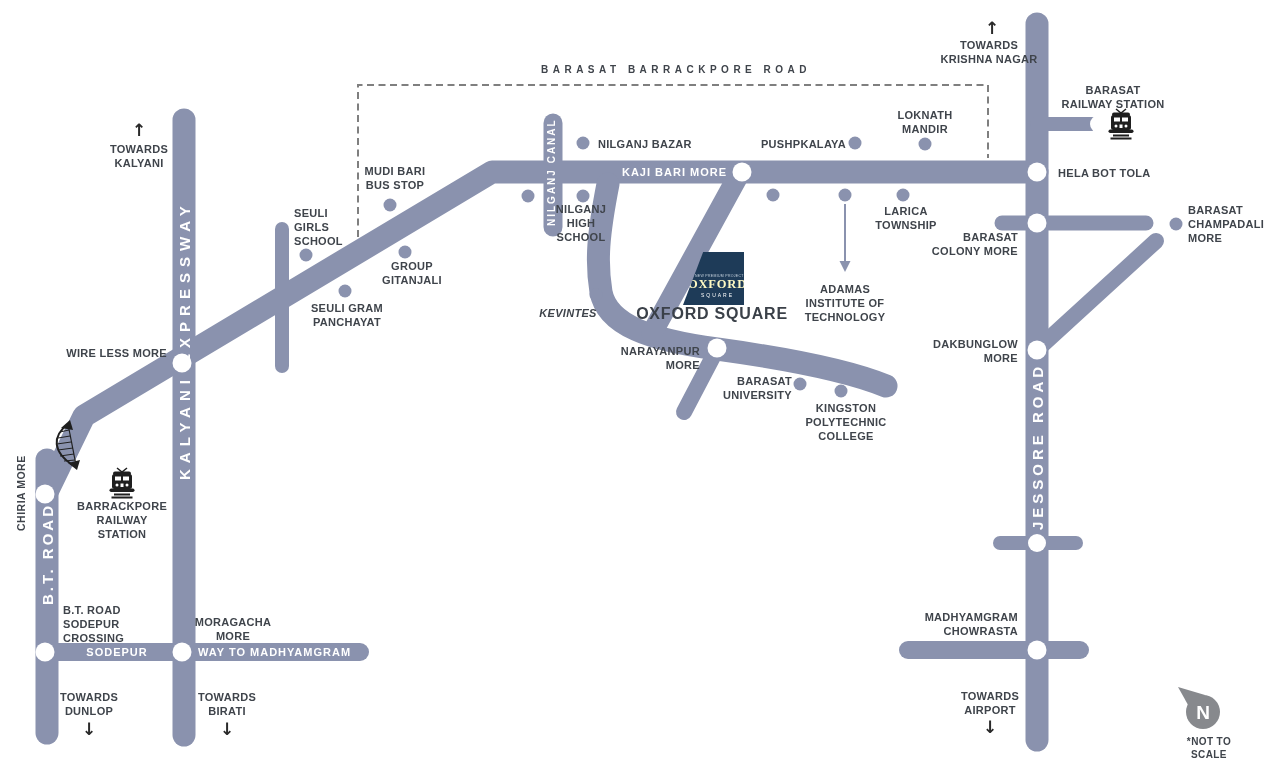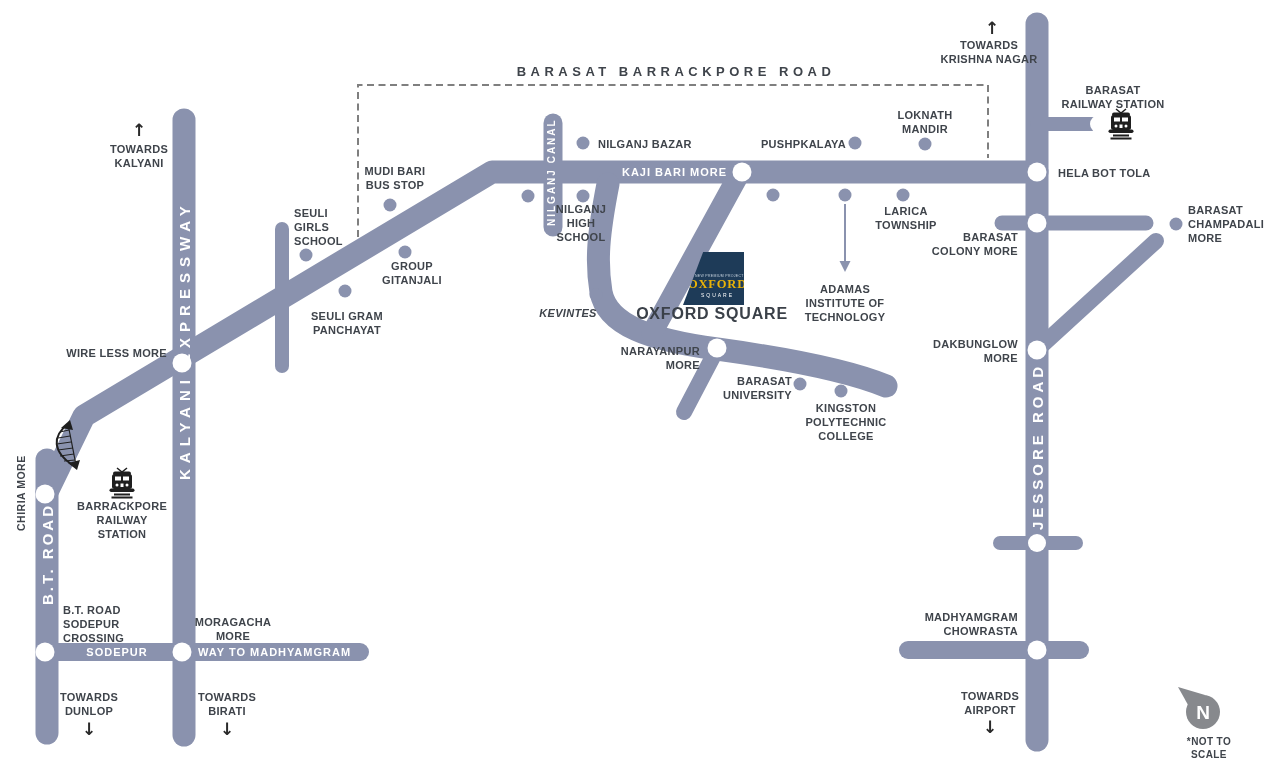--- a/index.html
+++ b/index.html
@@ -13,26 +13,26 @@
   .white{color:#ffffff;letter-spacing:1px;}
   .arr{position:absolute;font:700 17px/1 "DejaVu Sans",sans-serif;color:#2a2a2a;
        transform:translateX(-50%);}
   .vlbl{position:absolute;writing-mode:vertical-rl;transform:rotate(180deg);text-align:center;
         font-weight:700;color:#fff;white-space:nowrap;font-family:"Liberation Sans",sans-serif;}
   .v-kalyani{left:176px;top:150px;height:380px;font-size:15px;letter-spacing:6px;}
   .v-bt{left:39px;top:468px;height:172px;font-size:15px;letter-spacing:3px;}
   .v-jessore{left:1029px;top:370px;height:160px;font-size:15px;letter-spacing:4px;}
   .v-canal{left:546px;top:124px;height:102px;font-size:10px;letter-spacing:2px;}
   .v-chiria{left:15px;top:446px;height:94px;font-size:10.5px;letter-spacing:.5px;color:#3F444B;}
-  .bbr{font-size:13px;letter-spacing:4.5px;}
+  .bbr{font-size:10px;letter-spacing:4.5px;}
   .logo{position:absolute;left:683px;top:252px;width:61px;height:53px;background:#1E3B58;
         clip-path:polygon(33% 0,100% 0,100% 100%,0 100%);display:flex;flex-direction:column;
         justify-content:flex-end;align-items:center;padding-bottom:7px;box-sizing:border-box;}
   .logo .tag{font-size:3.5px;color:#c6d2de;letter-spacing:.3px;margin-left:8px;}
-  .logo .nm{font:700 12.5px/1.1 "Liberation Serif",serif;color:#eab308;letter-spacing:.8px;margin-left:8px;}
+  .logo .nm{font:700 12.5px/1.1 "Liberation Serif",serif;color:#fef9c3;letter-spacing:.8px;margin-left:8px;}
   .logo .sb{font-size:5px;color:#fff;letter-spacing:2px;margin-left:8px;}
   .oxl{font-size:16px;letter-spacing:.8px;color:#3A4048;}
   .nts{font-size:10px;letter-spacing:.4px;}
 </style>
 </head>
 <body>
 
 <div id="map">
 
   <svg id="roads" width="1271" height="768" viewBox="0 0 1271 768">
@@ -173,21 +173,21 @@
   <div class="lbl c" style="left:581px;top:202px;">NILGANJ
 HIGH
 SCHOOL</div>
   <div class="lbl c" style="left:906px;top:204px;">LARICA
 TOWNSHIP</div>
   <div class="lbl c" style="left:845px;top:282px;">ADAMAS
 INSTITUTE OF
 TECHNOLOGY</div>
   <div class="lbl c" style="left:412px;top:259px;">GROUP
 GITANJALI</div>
-  <div class="lbl c" style="left:347px;top:309px;text-align:center;">SEULI GRAM
+  <div class="lbl c" style="left:347px;top:301px;text-align:center;">SEULI GRAM
 PANCHAYAT</div>
   <div class="lbl c" style="left:568px;top:306px;font-style:italic;">KEVINTES</div>
 
   <div class="lbl ra" style="right:253px;top:230px;">BARASAT
 COLONY MORE</div>
   <div class="lbl" style="left:1188px;top:203px;">BARASAT
 CHAMPADALI
 MORE</div>
   <div class="lbl ra" style="right:253px;top:337px;">DAKBUNGLOW
 MORE</div>

